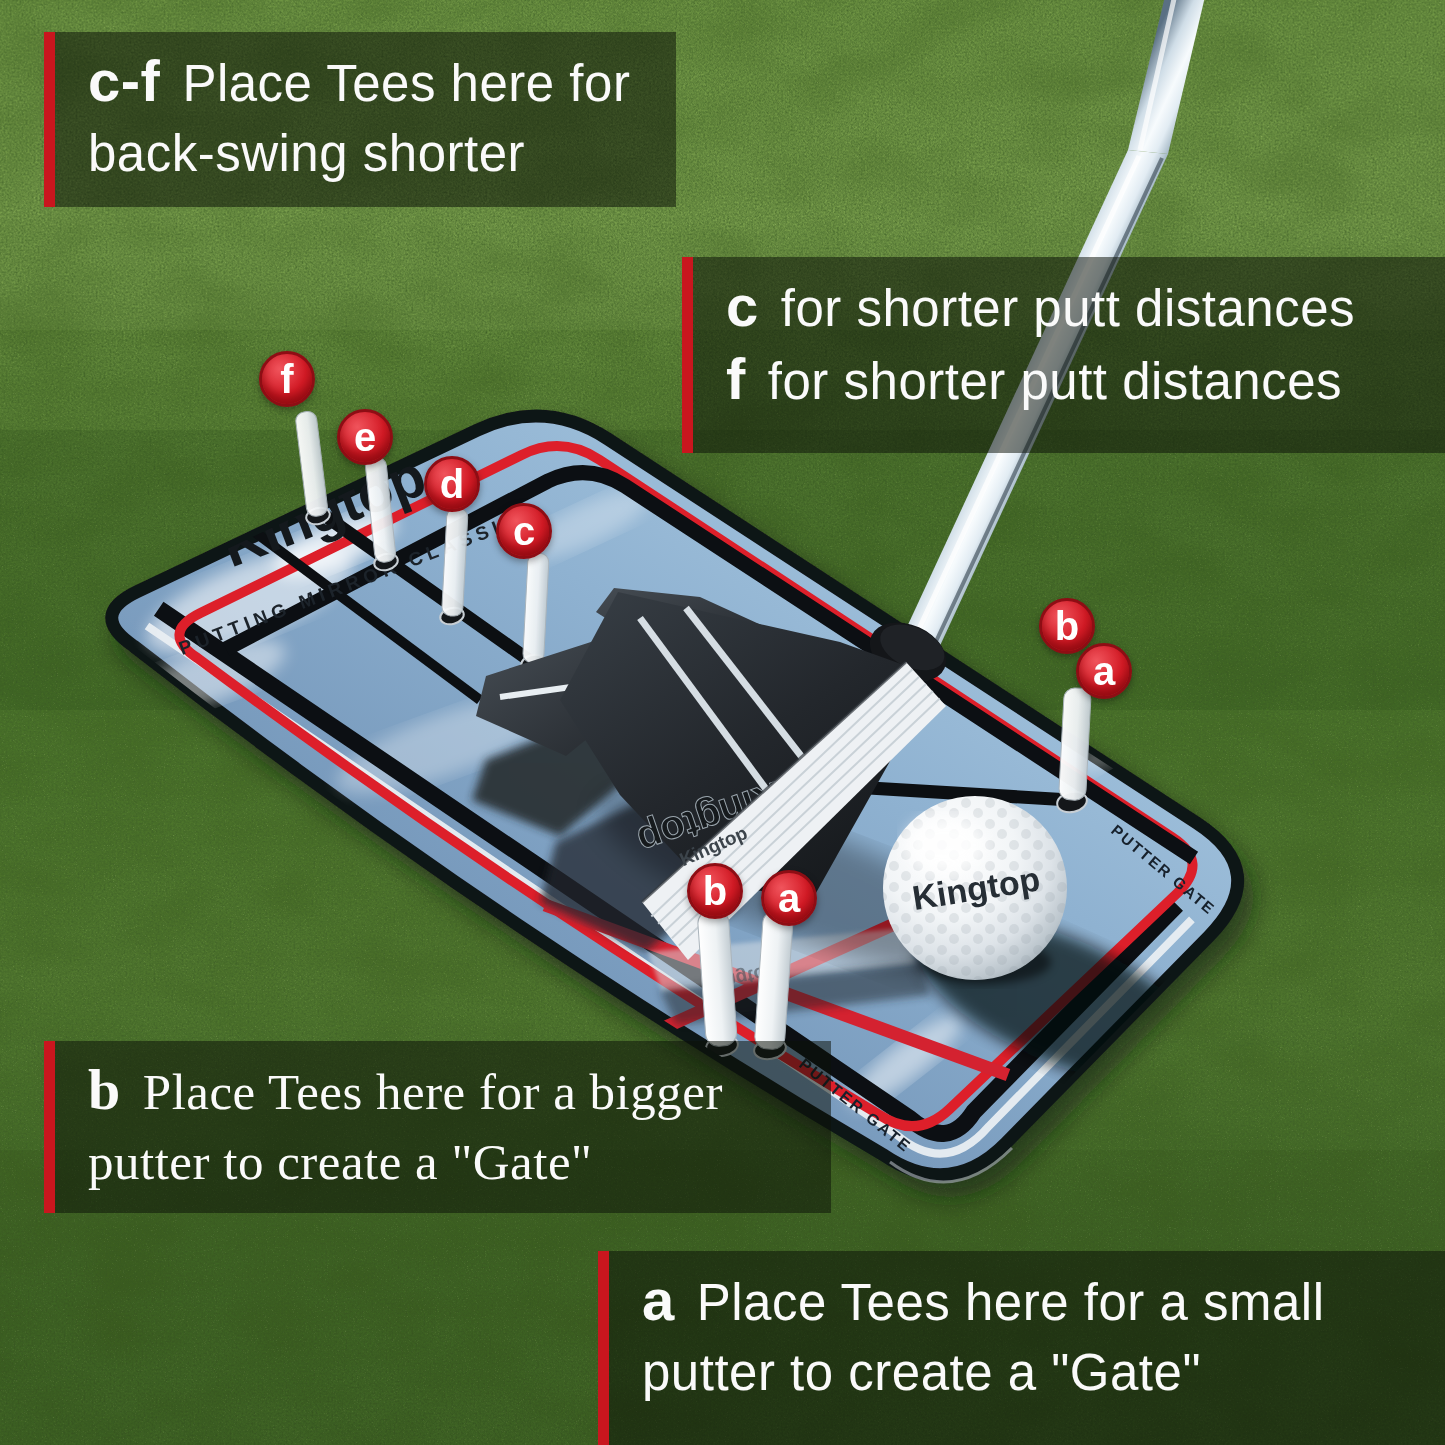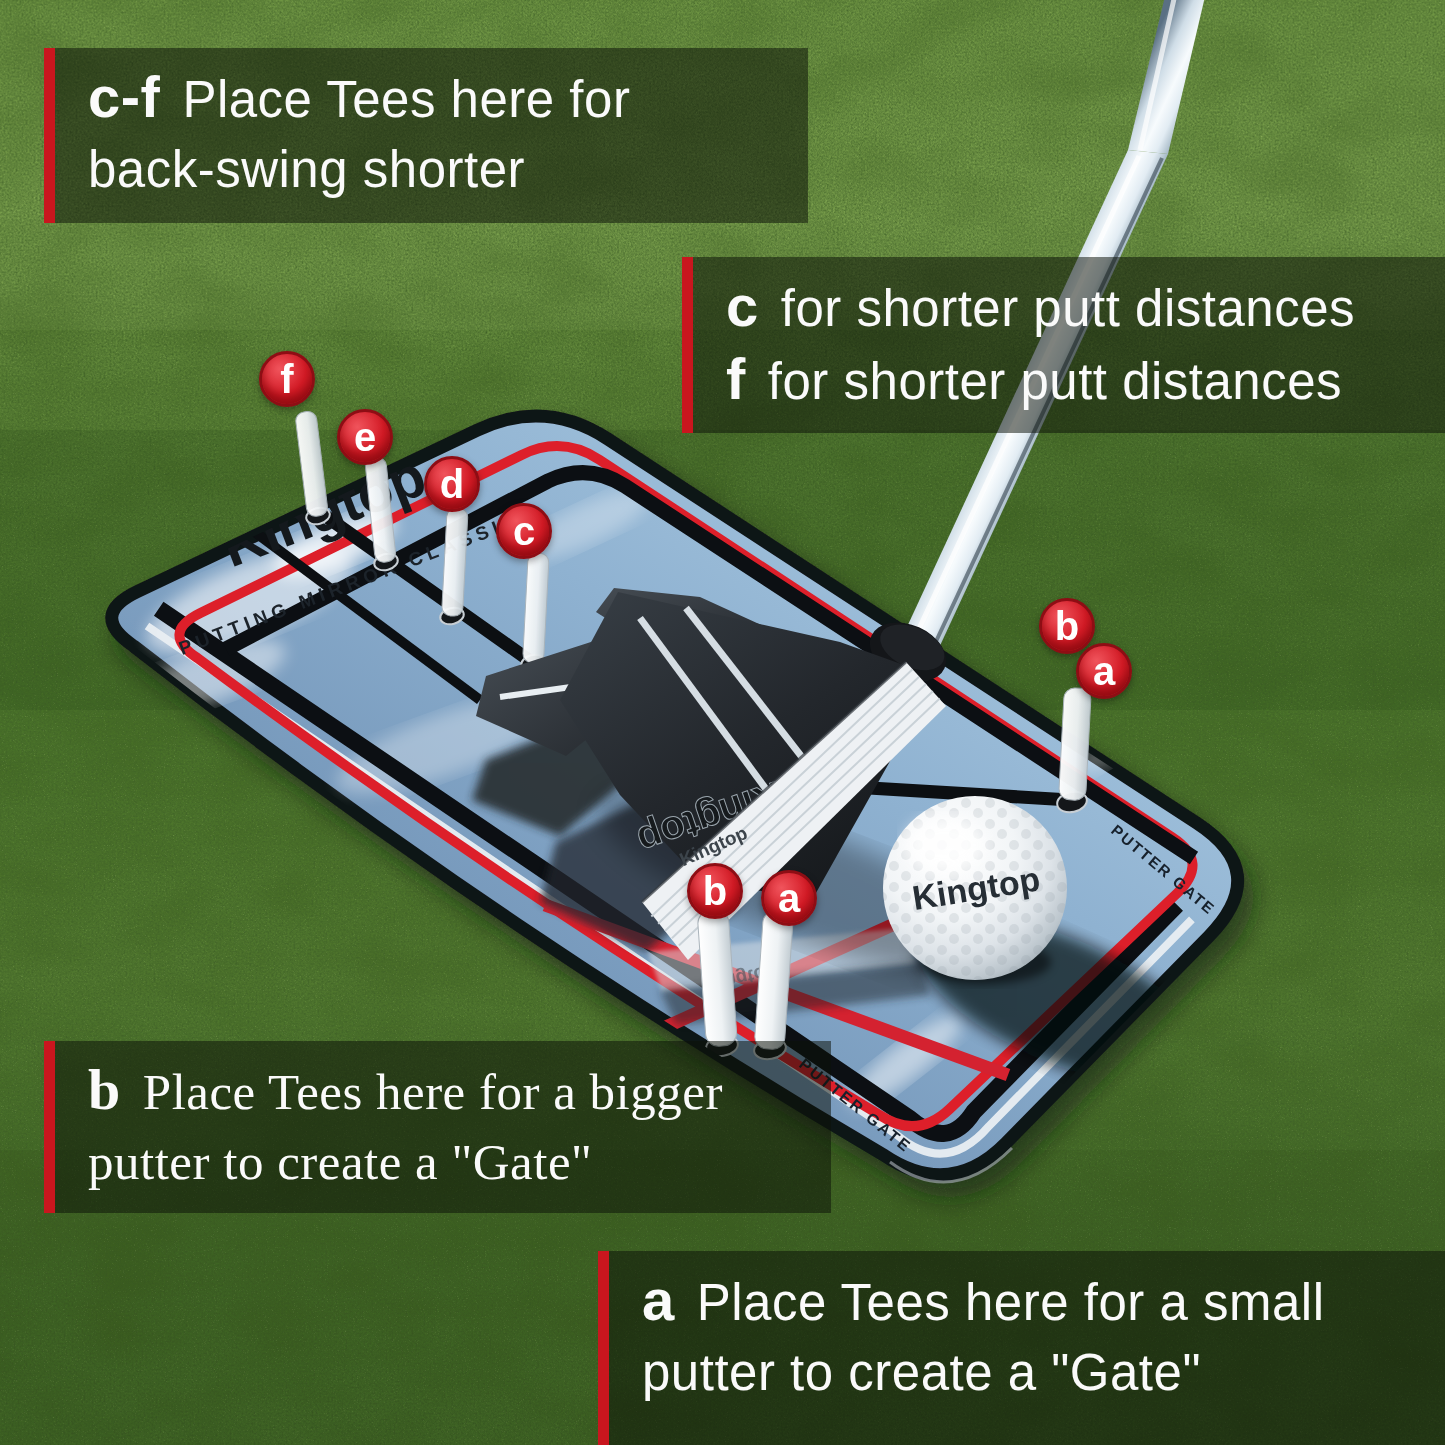--- a/index.html
+++ b/index.html
@@ -5,22 +5,22 @@
   html,body{margin:0;padding:0;background:#222;}
   .stage{position:relative;width:1445px;height:1445px;overflow:hidden;
          font-family:"Liberation Sans",sans-serif;background:#4f7a2d;}
   .stage svg.photo{position:absolute;left:0;top:0;}
   
   .panel{position:absolute;background:rgba(12,18,8,0.52);color:#fafafa;}
   .panel .bar{position:absolute;left:0;top:0;bottom:0;width:11px;background:#c9161e;}
   .panel .content{padding:14px 0 0 44px;}
   .line{font-size:51px;line-height:70px;white-space:nowrap;letter-spacing:0.5px;}
   .lead{font-weight:bold;font-size:58px;margin-right:22px;}
-  .panel1{left:44px;top:48px;width:764px;height:175px;}
-  .panel2{left:682px;top:257px;width:763px;height:176px;}
+  .panel1{left:44px;top:32px;width:632px;height:175px;}
+  .panel2{left:682px;top:257px;width:763px;height:196px;}
   .panel3{left:44px;top:1041px;width:787px;height:172px;font-family:Liberation Serif, serif;}
   .panel4{left:598px;top:1251px;width:847px;height:224px;}
   
   .marker{position:absolute;width:56px;height:56px;border-radius:50%;
           background:radial-gradient(circle at 35% 30%, #f0545c, #d41b26 55%, #b1121b);
           border:3px solid #8e0d14;box-sizing:border-box;
           box-shadow:0 3px 7px rgba(0,0,0,0.35), inset 0 -7px 10px rgba(110,0,5,0.55);
           color:#fff;font-size:40px;font-weight:bold;
           display:flex;align-items:center;justify-content:center;line-height:1;}
 </style>

